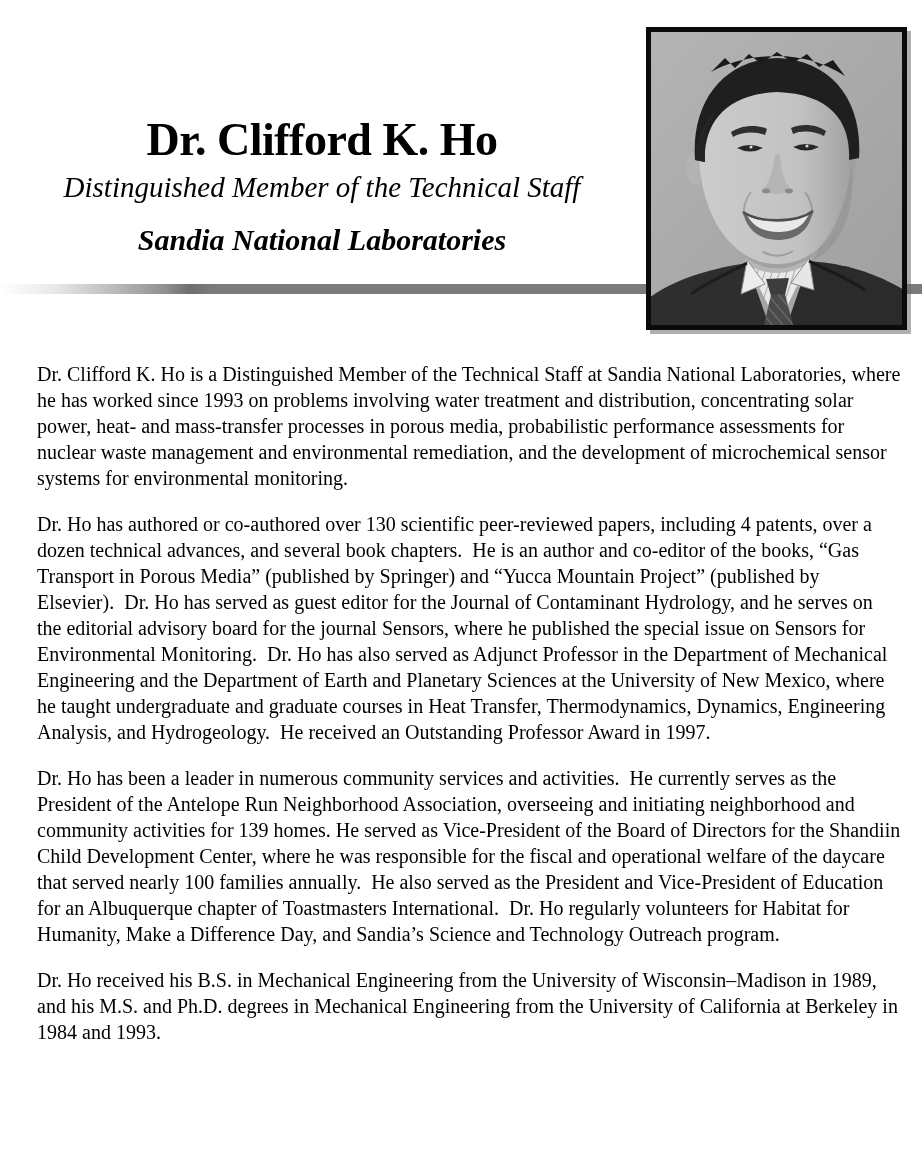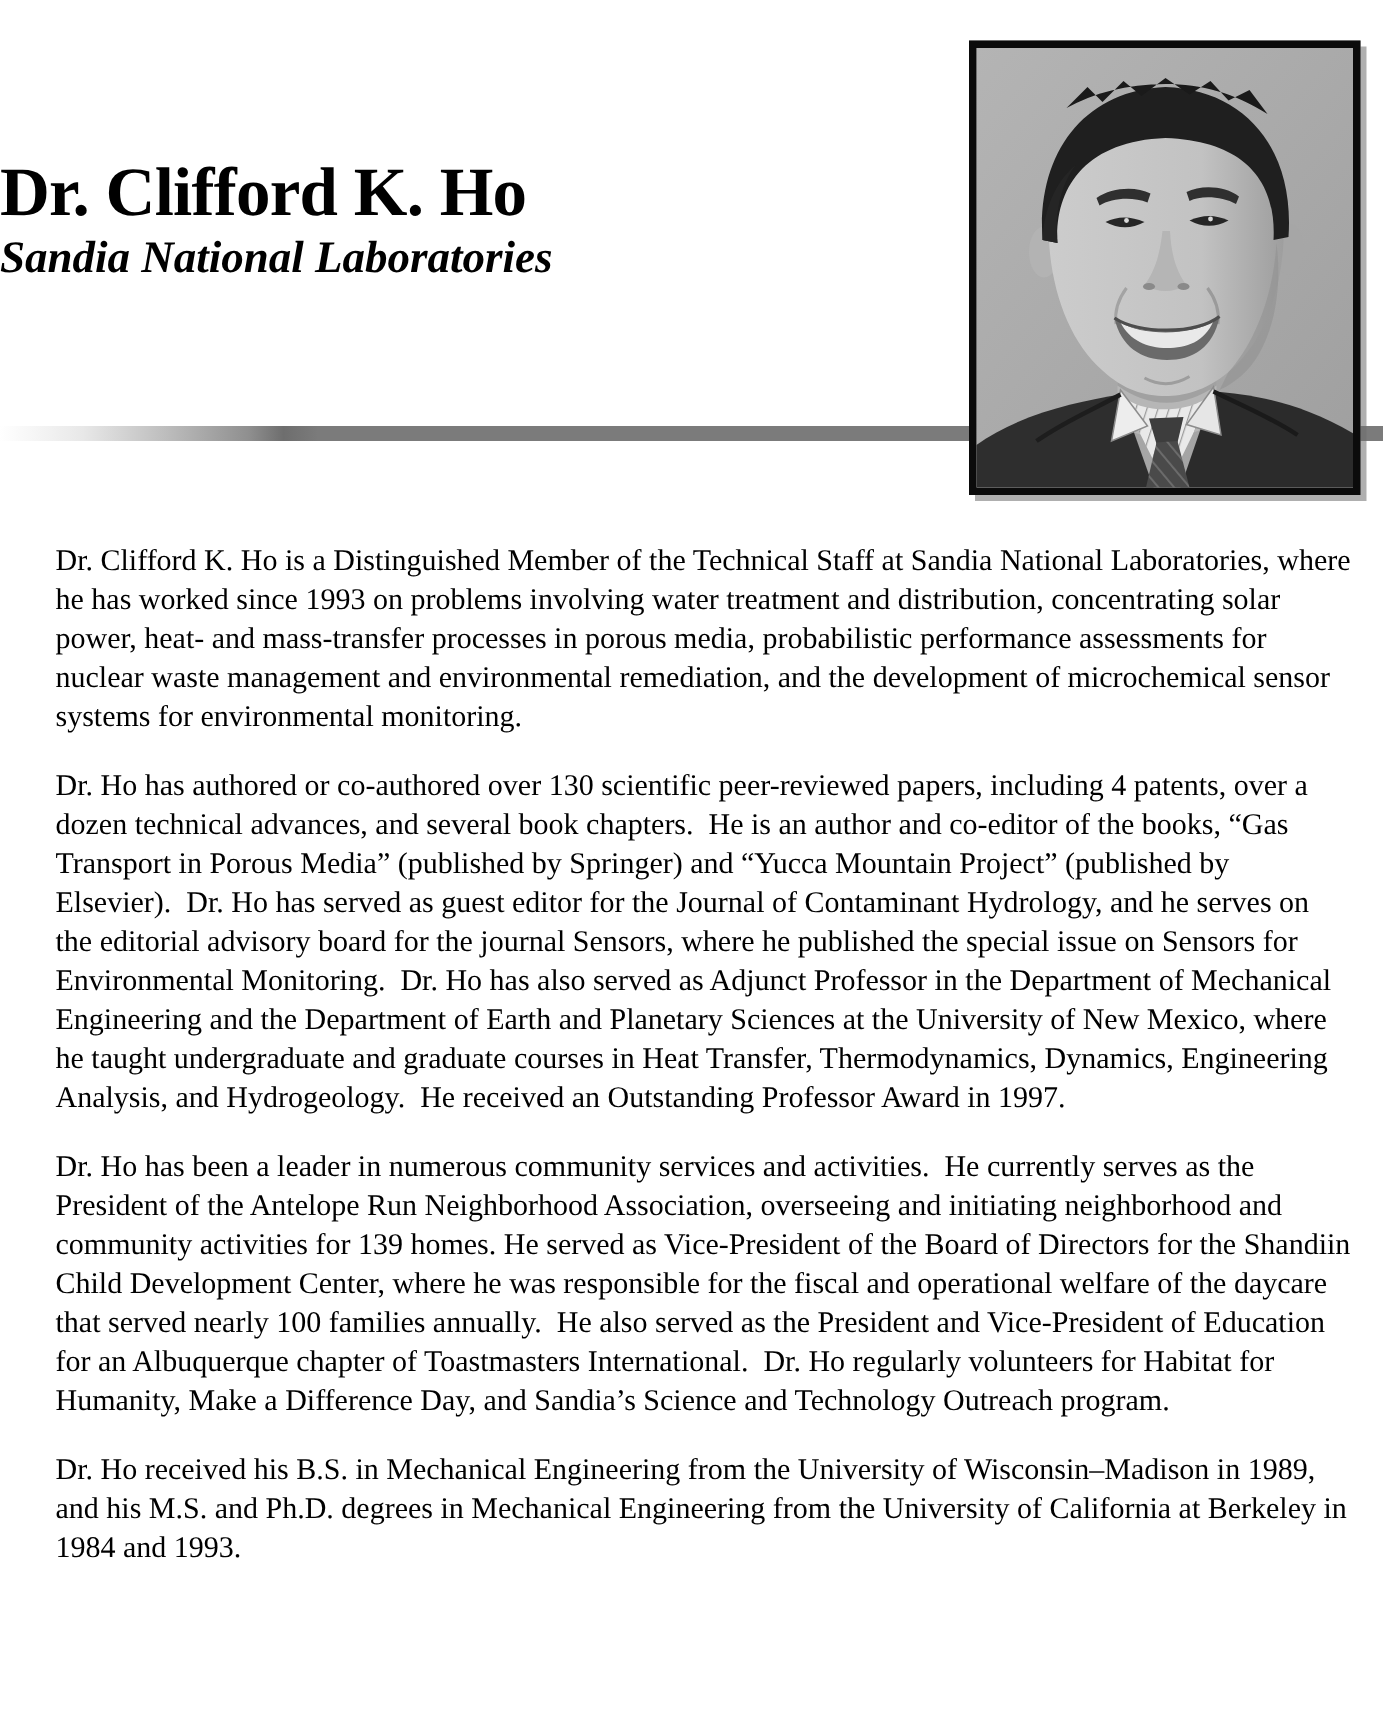--- a/index.html
+++ b/index.html
@@ -7,43 +7,43 @@
     position:relative;
     width:922px;height:1152px;
     background:#ffffff;
     font-family:"Liberation Serif", serif;
     color:#000000;
     overflow:hidden;
   }
   
   #header-block{
     position:absolute;
-    top:102px;left:0;width:644px;
-    text-align:left;
+    top:114px;left:0;width:644px;
+    text-align:center;
   }
   .person-name{
     font-size:46px;
     font-weight:bold;
     line-height:52px;
     letter-spacing:-0.5px;
     white-space:nowrap;
   }
   .person-title{
     font-size:29px;
     font-style:italic;
     line-height:36px;
     margin-top:3px;
     white-space:nowrap;
   }
   .person-org{
     font-size:30px;
     font-style:italic;
     font-weight:bold;
     line-height:36px;
-    margin-top:0;
+    margin-top:17px;
     white-space:nowrap;
   }
   
   #divider-bar{
     position:absolute;
     top:284px;left:0;
     width:922px;height:10px;
     background:linear-gradient(90deg,
       #ffffff 0%, #e8e8e8 6%, #bdbdbd 12%, #8f8f8f 18%,
       #6e6e6e 20.5%, #7b7b7b 23%, #7b7b7b 100%);
@@ -75,20 +75,21 @@
   }
   #bio-section p:last-child{margin-bottom:0;}
 </style>
 </head>
 <body>
 
 <div id="page">
 
   <div id="header-block">
     <div class="person-name">Dr. Clifford K. Ho</div>
+    <div class="person-title">Distinguished Member of the Technical Staff</div>
     <div class="person-org">Sandia National Laboratories</div>
   </div>
 
   <div id="divider-bar"></div>
 
   <div id="portrait-frame">
     <svg width="251" height="293" viewBox="0 0 251 293">
       <defs>
         <linearGradient id="bgGrad" x1="0" y1="0" x2="1" y2="1">
           <stop offset="0" stop-color="#b4b4b4"></stop>

